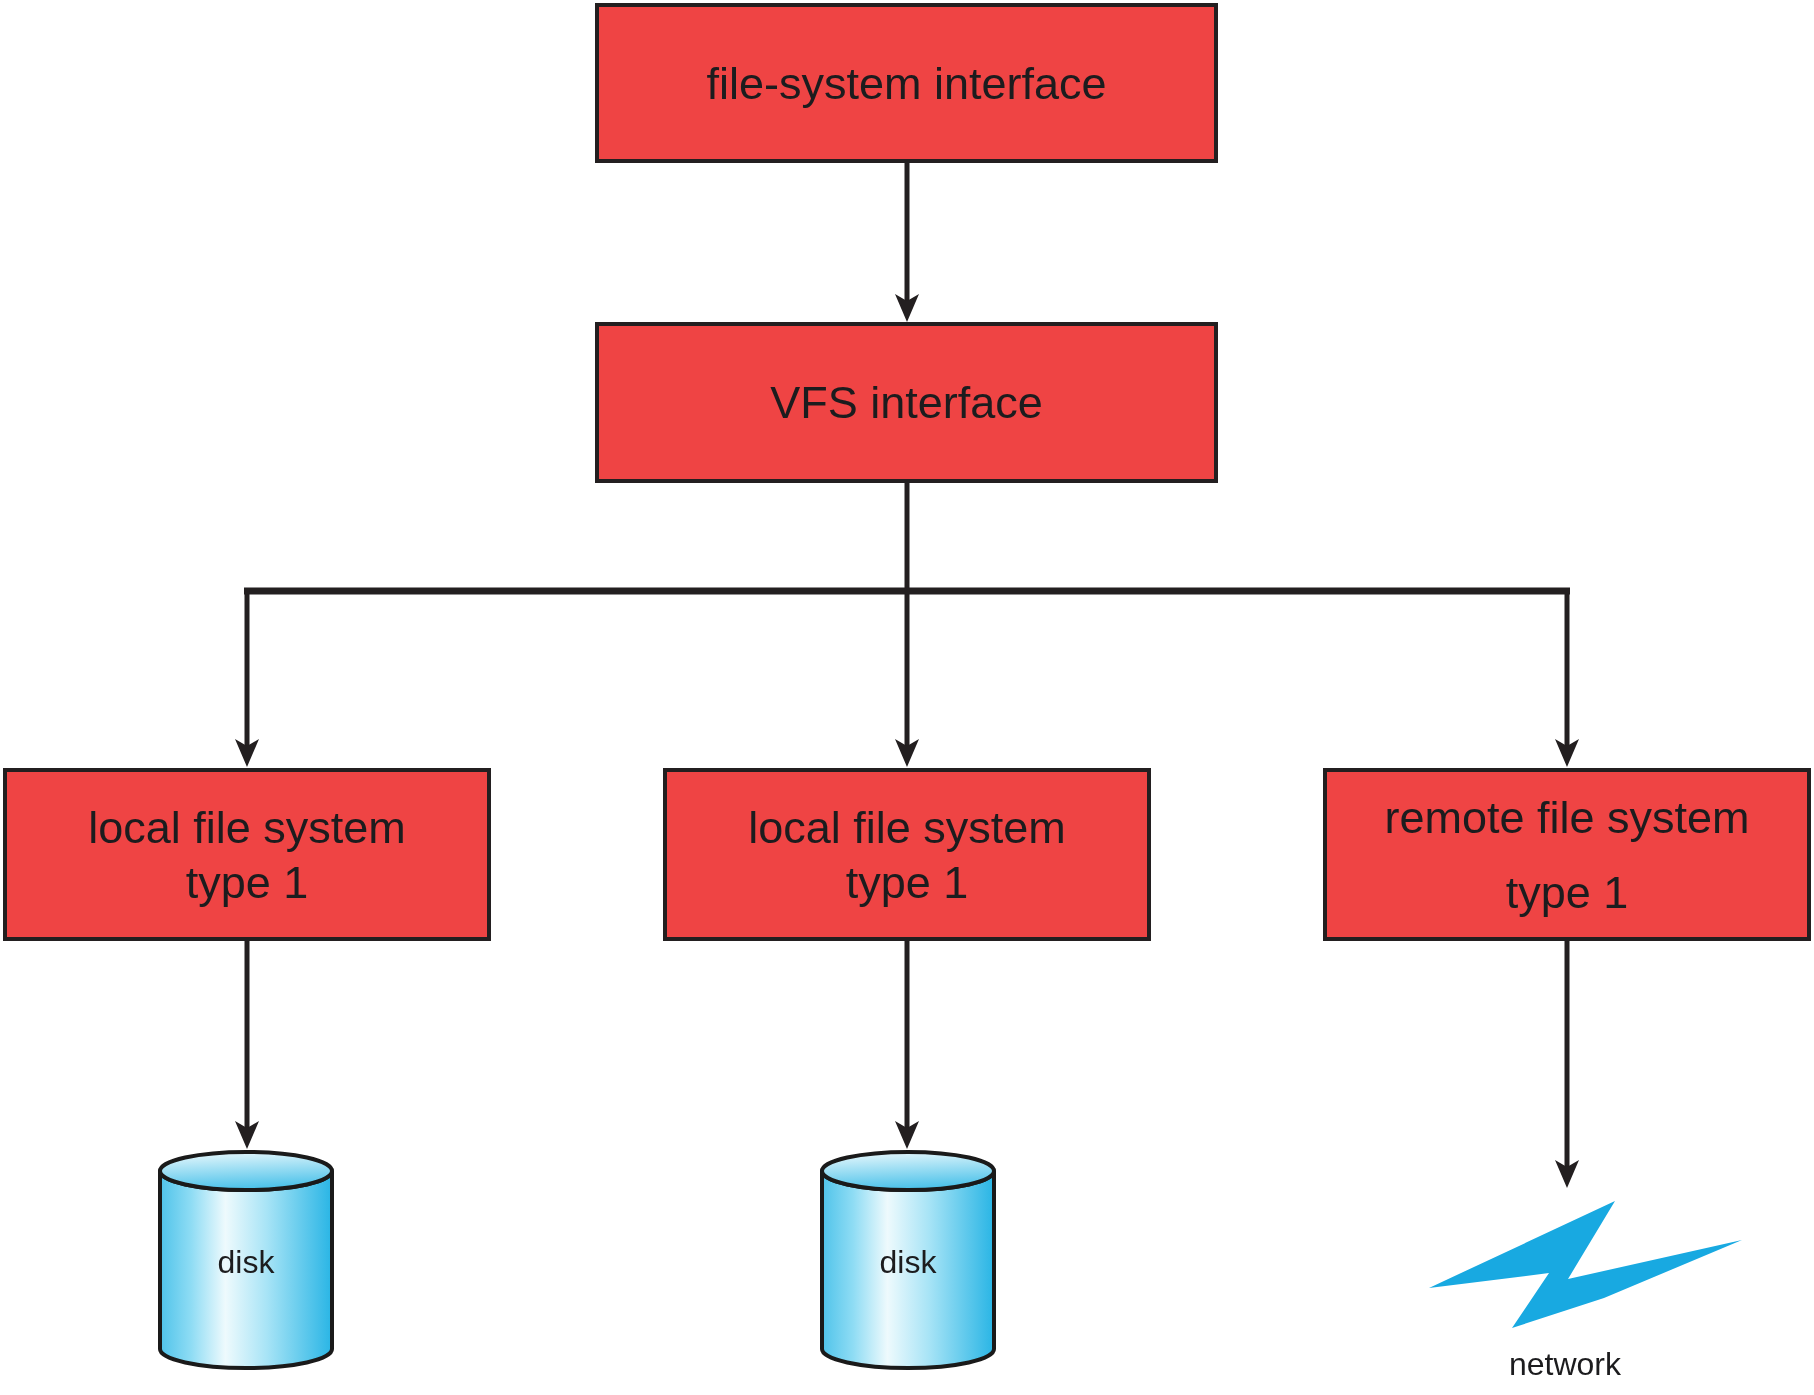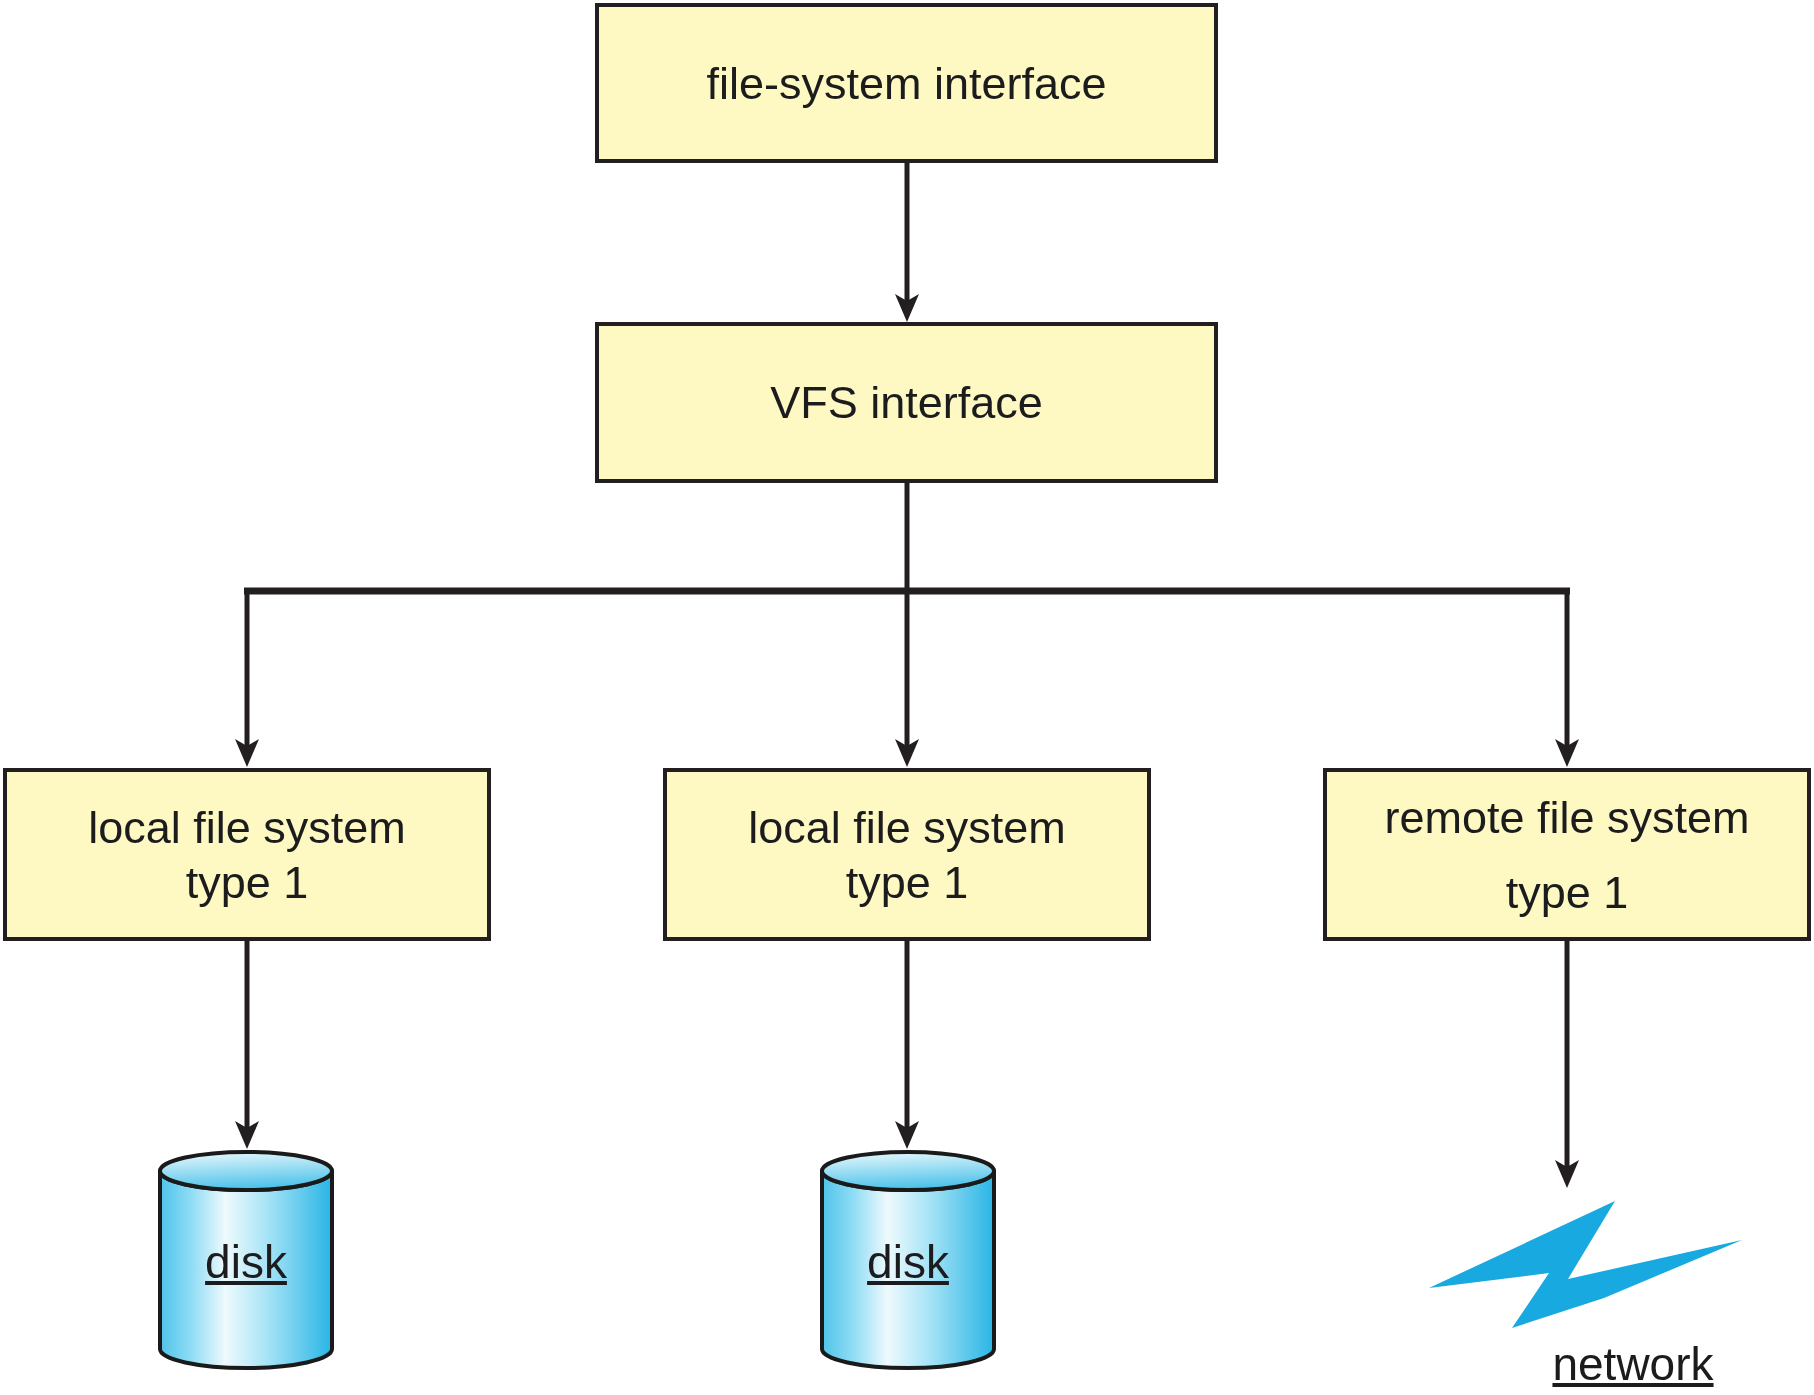--- a/index.html
+++ b/index.html
@@ -13,39 +13,38 @@
     overflow: hidden;
   }
   .layer {
     position: absolute;
     left: 0; top: 0;
     width: 1814px; height: 1395px;
   }
   .node {
     position: absolute;
     box-sizing: border-box;
-    background: #fef9c3;
+    background: #ef4444;
     border: 4px solid #231f20;
     display: flex;
     flex-direction: column;
     align-items: center;
     justify-content: center;
     text-align: center;
     font-size: 45px;
     line-height: 55px;
     color: #1c1c1e;
   }
   .node.single { font-size: 45px; }
   .label {
     position: absolute;
     text-align: center;
-    font-size: 46px;
+    font-size: 32px;
     line-height: 46px;
     color: #1c1c1e;
-    text-decoration: underline;
   }
 </style>
 </head>
 <body>
 
 <div class="canvas">
 
   <svg class="layer" width="1814" height="1395" viewBox="0 0 1814 1395" xmlns="http://www.w3.org/2000/svg">
     <defs>
       <linearGradient id="diskBody" x1="0" y1="0" x2="1" y2="0">
@@ -115,15 +114,15 @@
 
   <div class="node" style="left:1323px; top:768px; width:488px; height:173px;gap:20px;">
     <span>remote file system</span>
     <span>type 1</span>
   </div>
 
   <div class="label" style="left:160px; top:1239px; width:172px;">disk</div>
 
   <div class="label" style="left:822px; top:1239px; width:172px;">disk</div>
 
-  <div class="label" style="left:1483px; top:1341px; width:300px;">network</div>
+  <div class="label" style="left:1415px; top:1341px; width:300px;">network</div>
 
 </div>
 
 </body></html>

